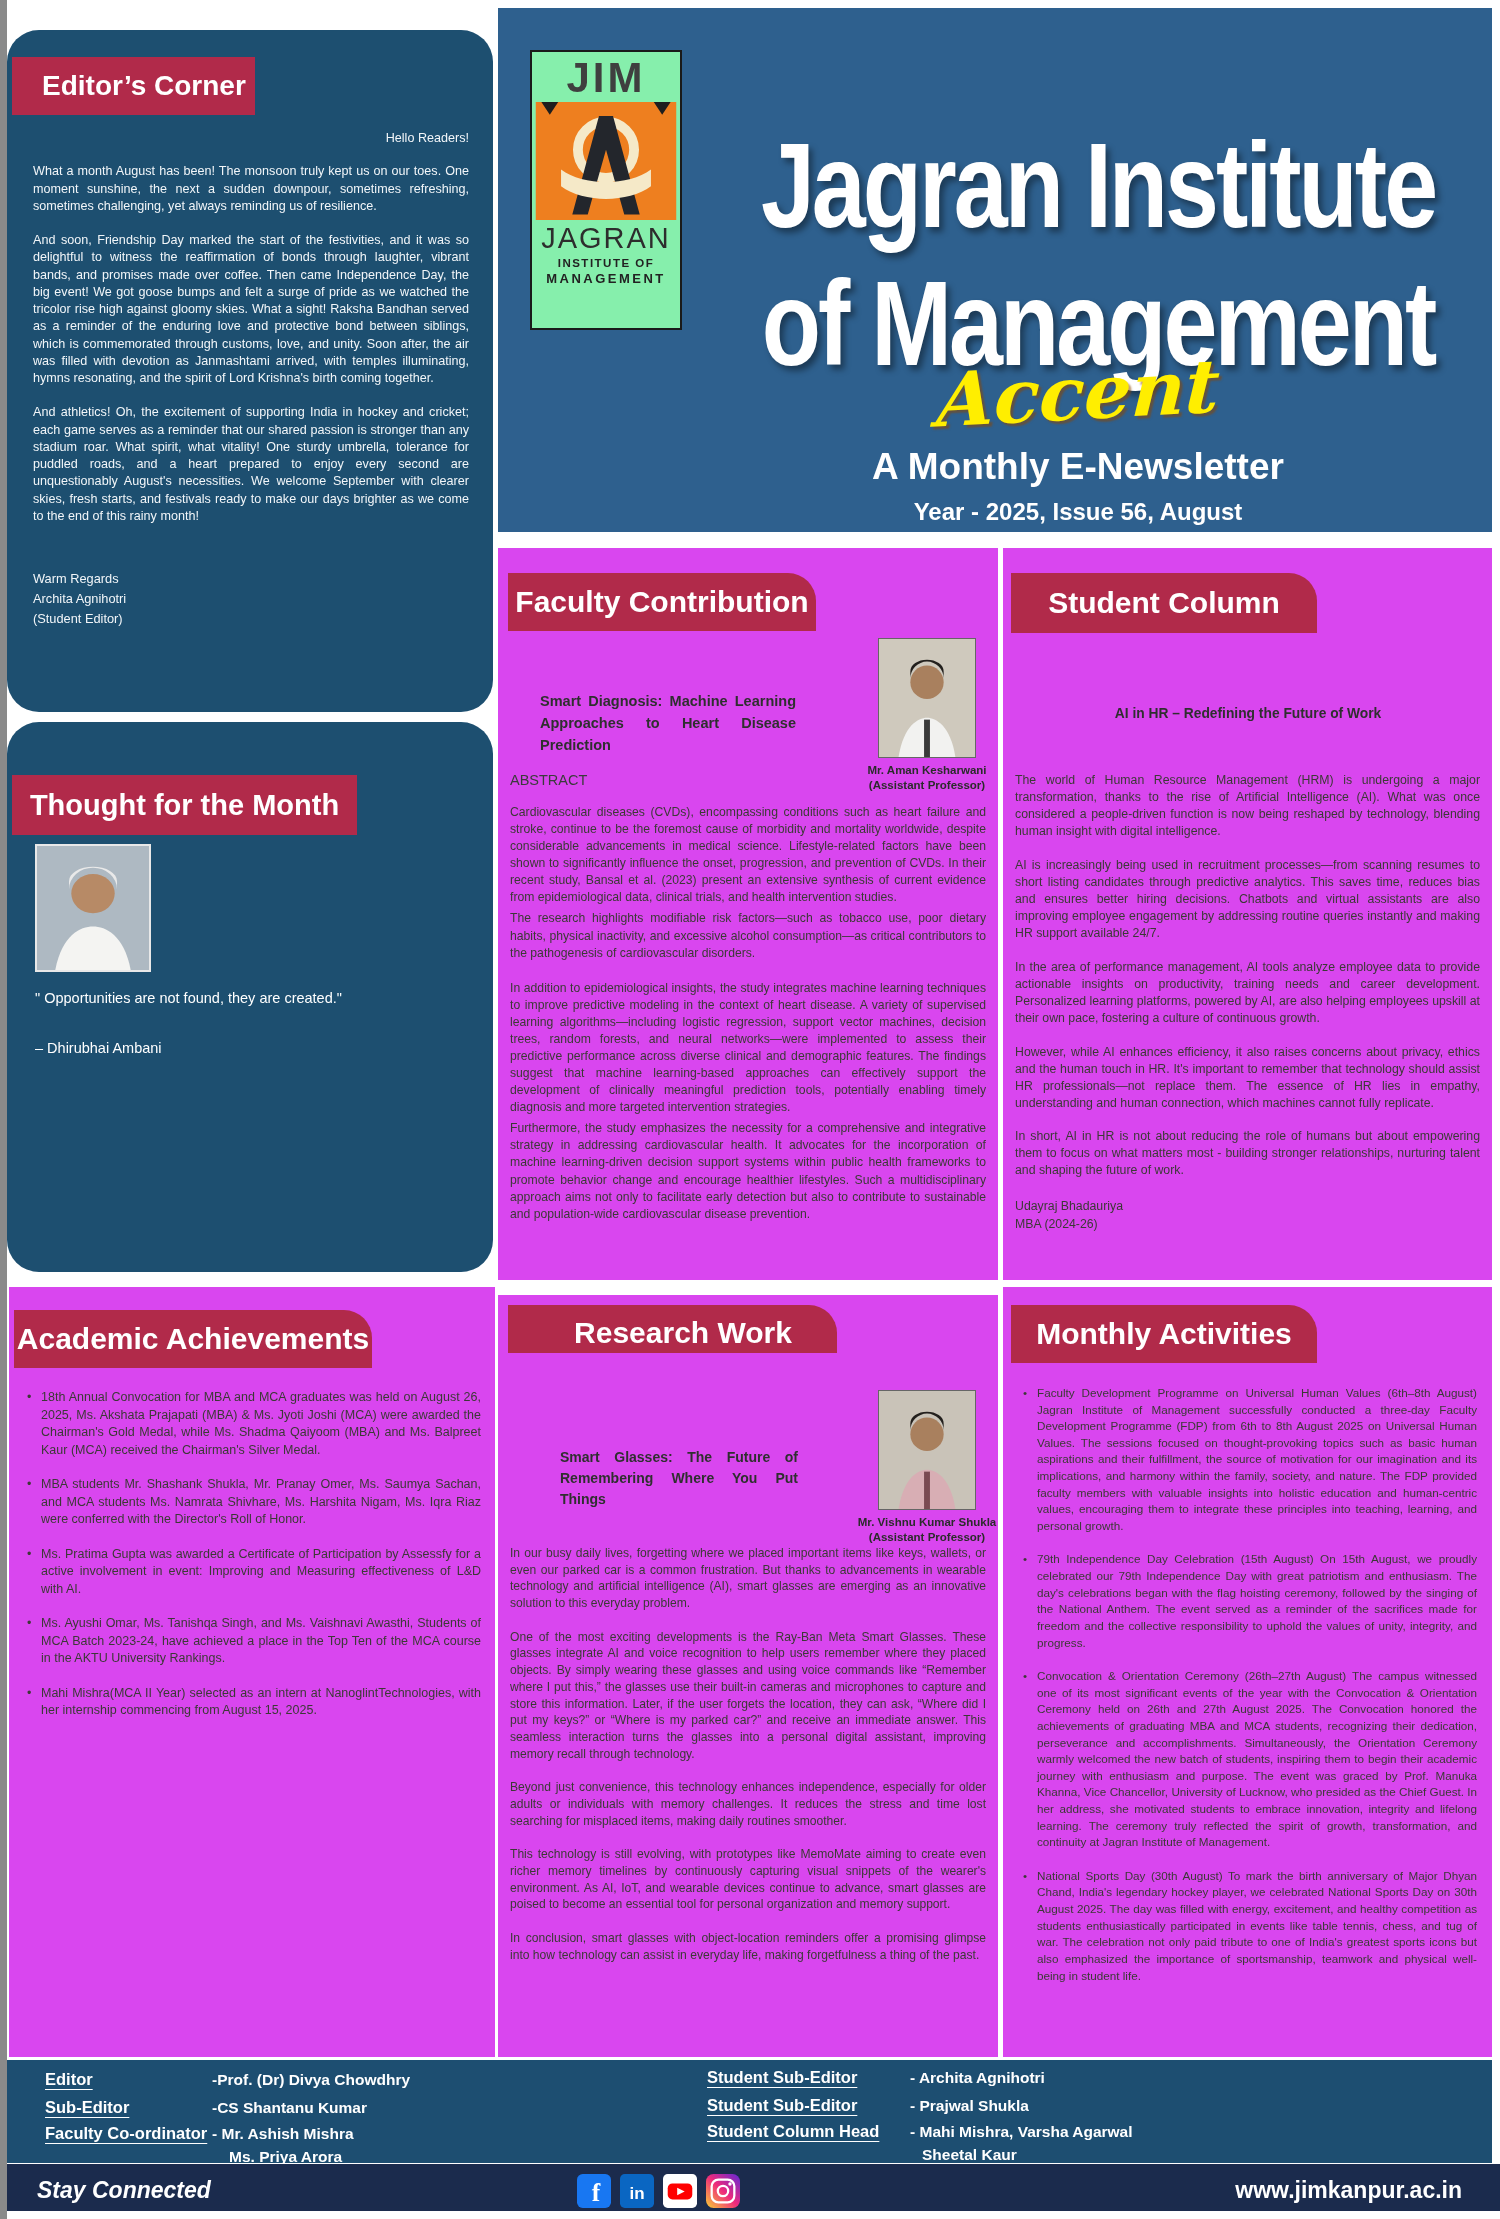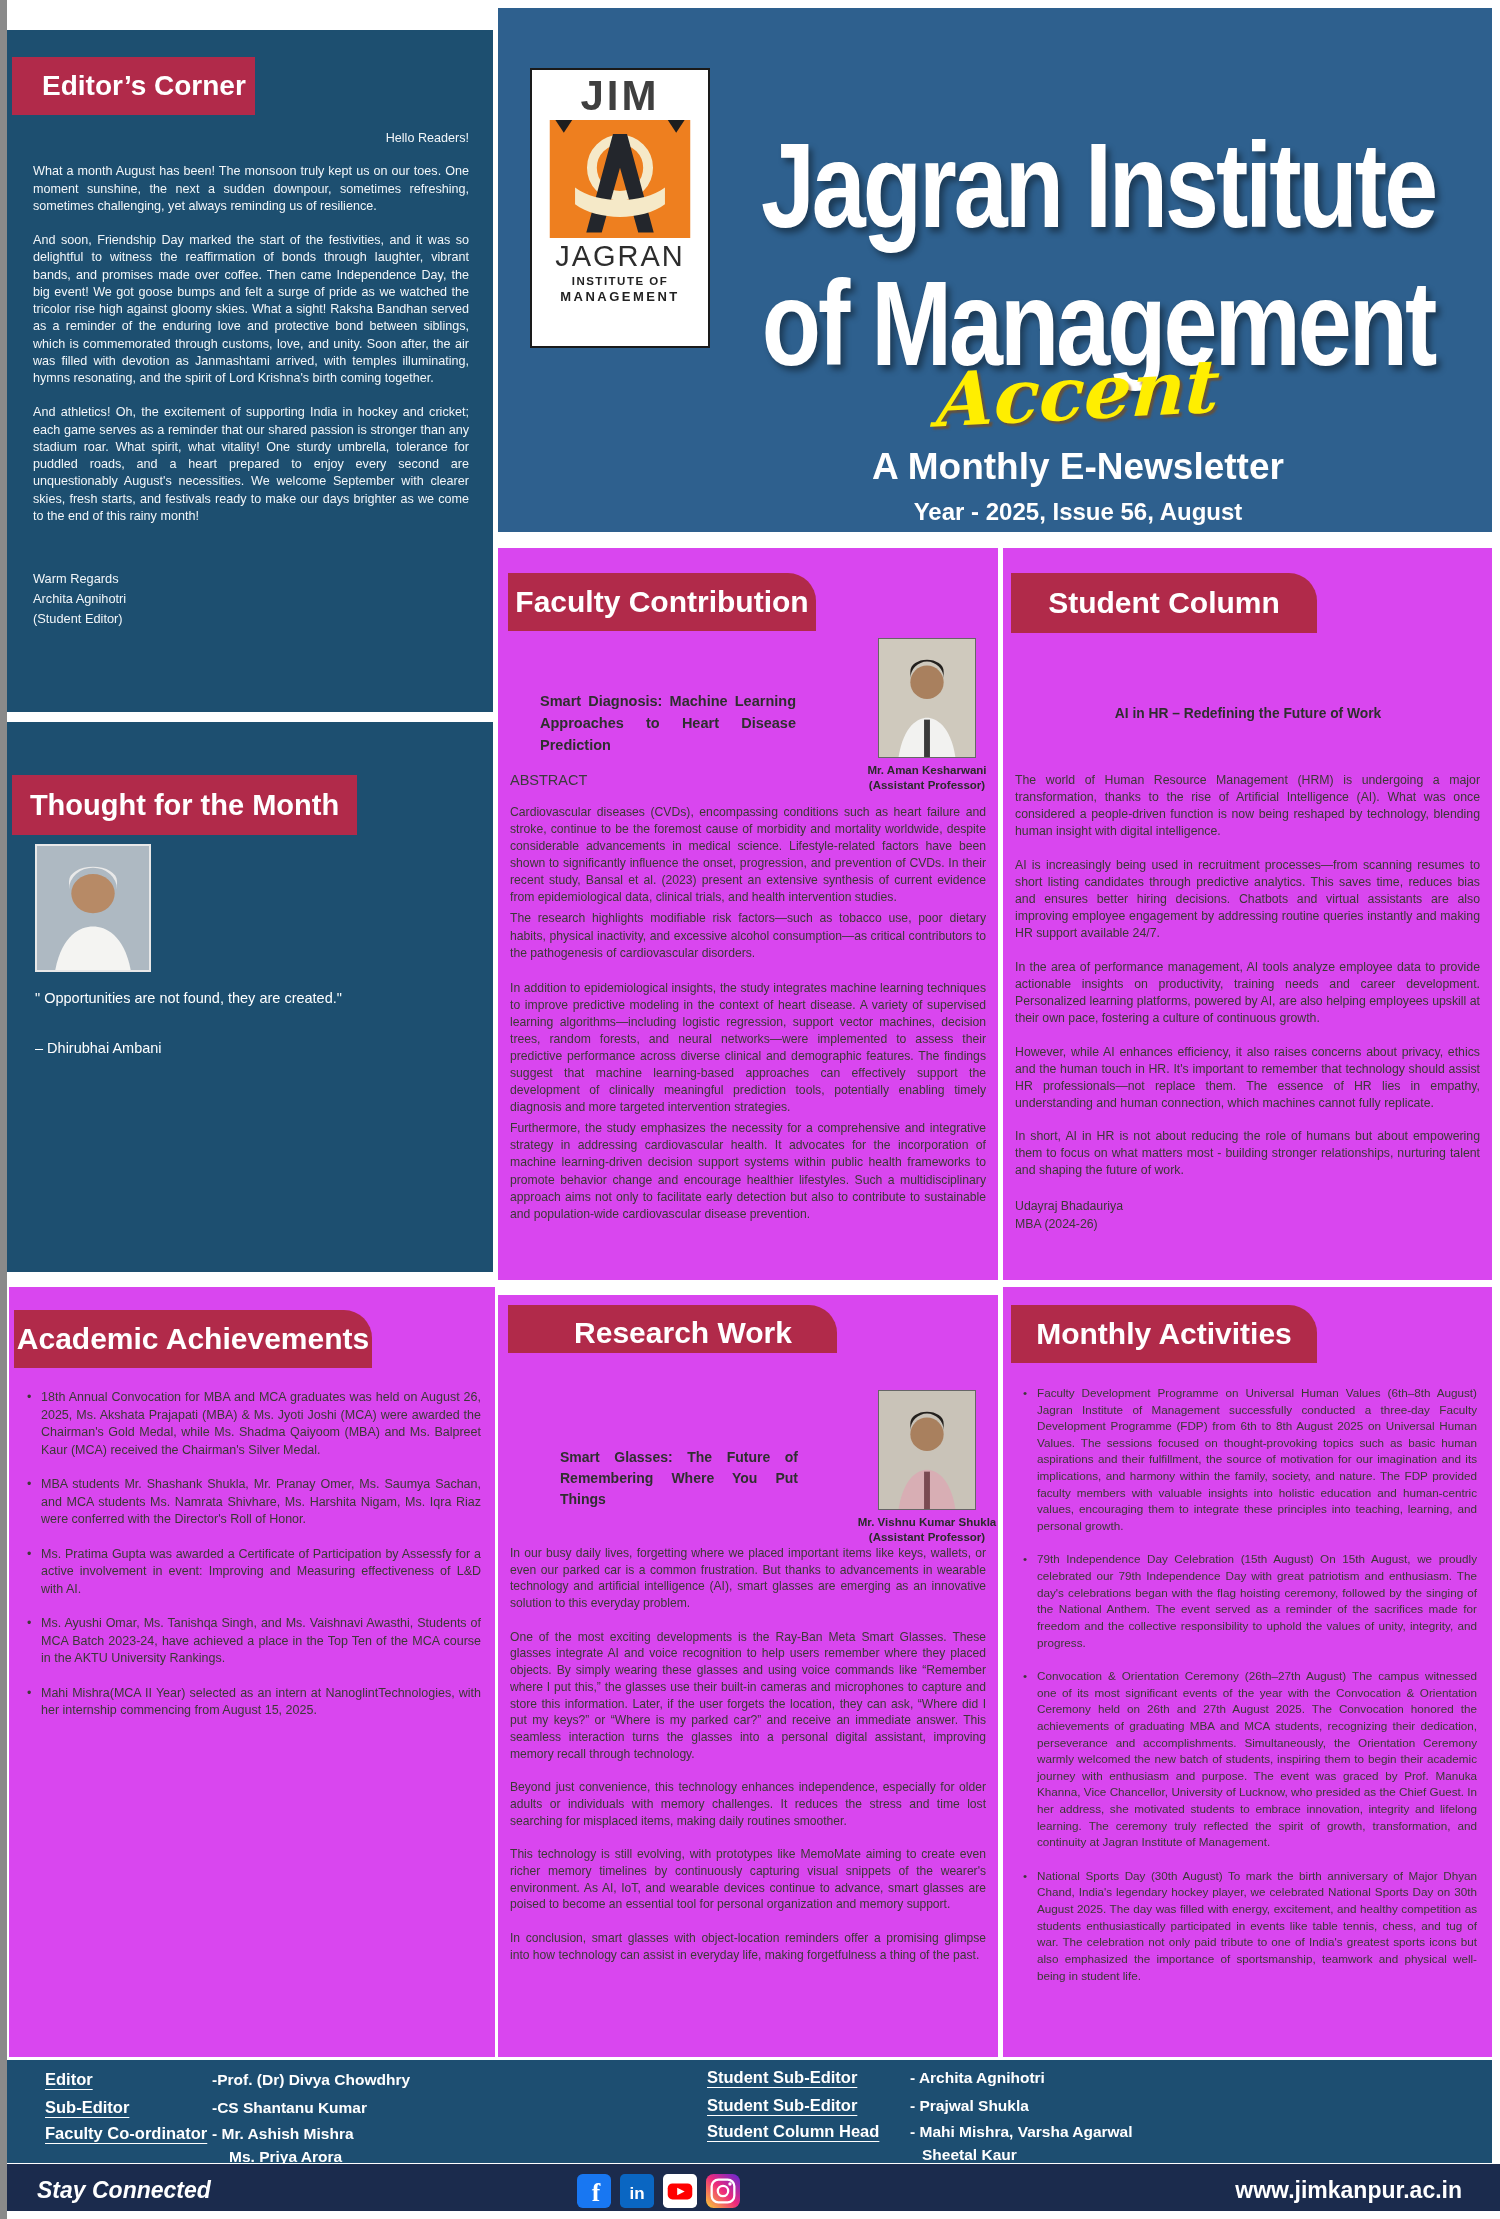--- a/index.html
+++ b/index.html
@@ -1,39 +1,39 @@
 <!DOCTYPE html>
 <html><head>
 <meta charset="utf-8">
 <style>
   html,body{margin:0;padding:0;}
   #page{position:relative;width:1500px;height:2219px;background:#ffffff;font-family:"Liberation Sans",sans-serif;overflow:hidden;}
   .left-strip{position:absolute;left:0;top:0;width:7px;height:2219px;background:#8a8a8a;}
   p{margin:0;}
 
   
-  .blue-panel{position:absolute;background:#1d4f70;}
+  .blue-panel{position:absolute;background:#1d4f70;border-radius:32px;}
   .editors{left:7px;top:30px;width:486px;height:682px;}
   .thought{left:7px;top:722px;width:486px;height:550px;}
   .red-hdr{background:#b12a4a;color:#fff;font-weight:bold;}
   .editors .red-hdr{position:absolute;left:5px;top:27px;width:243px;height:58px;font-size:28px;line-height:58px;padding-left:30px;box-sizing:border-box;}
   .editors .body{position:absolute;left:26px;top:100px;width:436px;color:#f2f6f9;font-size:12.6px;line-height:1.37;text-align:justify;}
   .editors .greet{margin:0 0 16px;text-align:right;}
   .ec-p{margin:0 0 17px;}
   .ec-p.last{margin-bottom:44px;}
   .signoff div{font-size:12.8px;line-height:1.55;text-align:left;}
 
   .thought .red-hdr{position:absolute;left:5px;top:53px;width:345px;height:60px;font-size:29px;line-height:60px;text-align:center;}
   .thought .photo{position:absolute;left:28px;top:122px;width:116px;height:128px;border:2px solid #e8e8e8;box-sizing:border-box;}
   .thought .quote{position:absolute;left:28px;top:268px;width:434px;color:#fff;font-size:14.5px;}
   .thought .author{position:absolute;left:28px;top:318px;color:#fff;font-size:14.5px;}
 
   
   .masthead{position:absolute;left:498px;top:8px;width:994px;height:524px;background:#2e608e;}
-  .logo{position:absolute;left:32px;top:60px;width:180px;height:280px;background:#ffffff;border:2px solid #1a1a1a;box-sizing:border-box;display:flex;flex-direction:column;align-items:center;}
+  .logo{position:absolute;left:32px;top:42px;width:152px;height:280px;background:#86efac;border:2px solid #1a1a1a;box-sizing:border-box;display:flex;flex-direction:column;align-items:center;}
   .logo-jim{font-weight:bold;font-size:42px;color:#3f3f3f;letter-spacing:3px;margin-top:4px;line-height:1.05;}
   .logo-emblem{width:146px;height:118px;margin-top:2px;}
   .logo-jagran{font-size:29px;color:#2d2d2d;letter-spacing:2px;margin-top:4px;line-height:1;}
   .logo-line2{font-size:11.5px;font-weight:bold;letter-spacing:1.5px;color:#222;margin-top:4px;}
   .logo-line3{font-size:13px;font-weight:bold;letter-spacing:2.5px;color:#222;margin-top:2px;}
   .mast-title{position:absolute;left:215px;top:44px;width:770px;text-align:center;color:#fff;font-weight:bold;font-size:97px;line-height:110px;letter-spacing:-3px;transform:scaleY(1.25);transform-origin:top center;text-shadow:4px 4px 6px rgba(0,0,0,.4);white-space:nowrap;}
   .mast-title span{display:block;}
   .accent-word{position:absolute;left:200px;top:342px;width:760px;text-align:center;}
   .accent-word span{display:inline-block;font-family:"DejaVu Serif",serif;font-style:italic;font-weight:bold;font-size:74px;color:#ffee00;transform:rotate(-3deg) skewX(-6deg);text-shadow:3px 3px 2px rgba(140,70,0,.55);}
   .mast-sub{position:absolute;left:200px;top:438px;width:760px;text-align:center;color:#fff;font-weight:bold;font-size:37px;}

